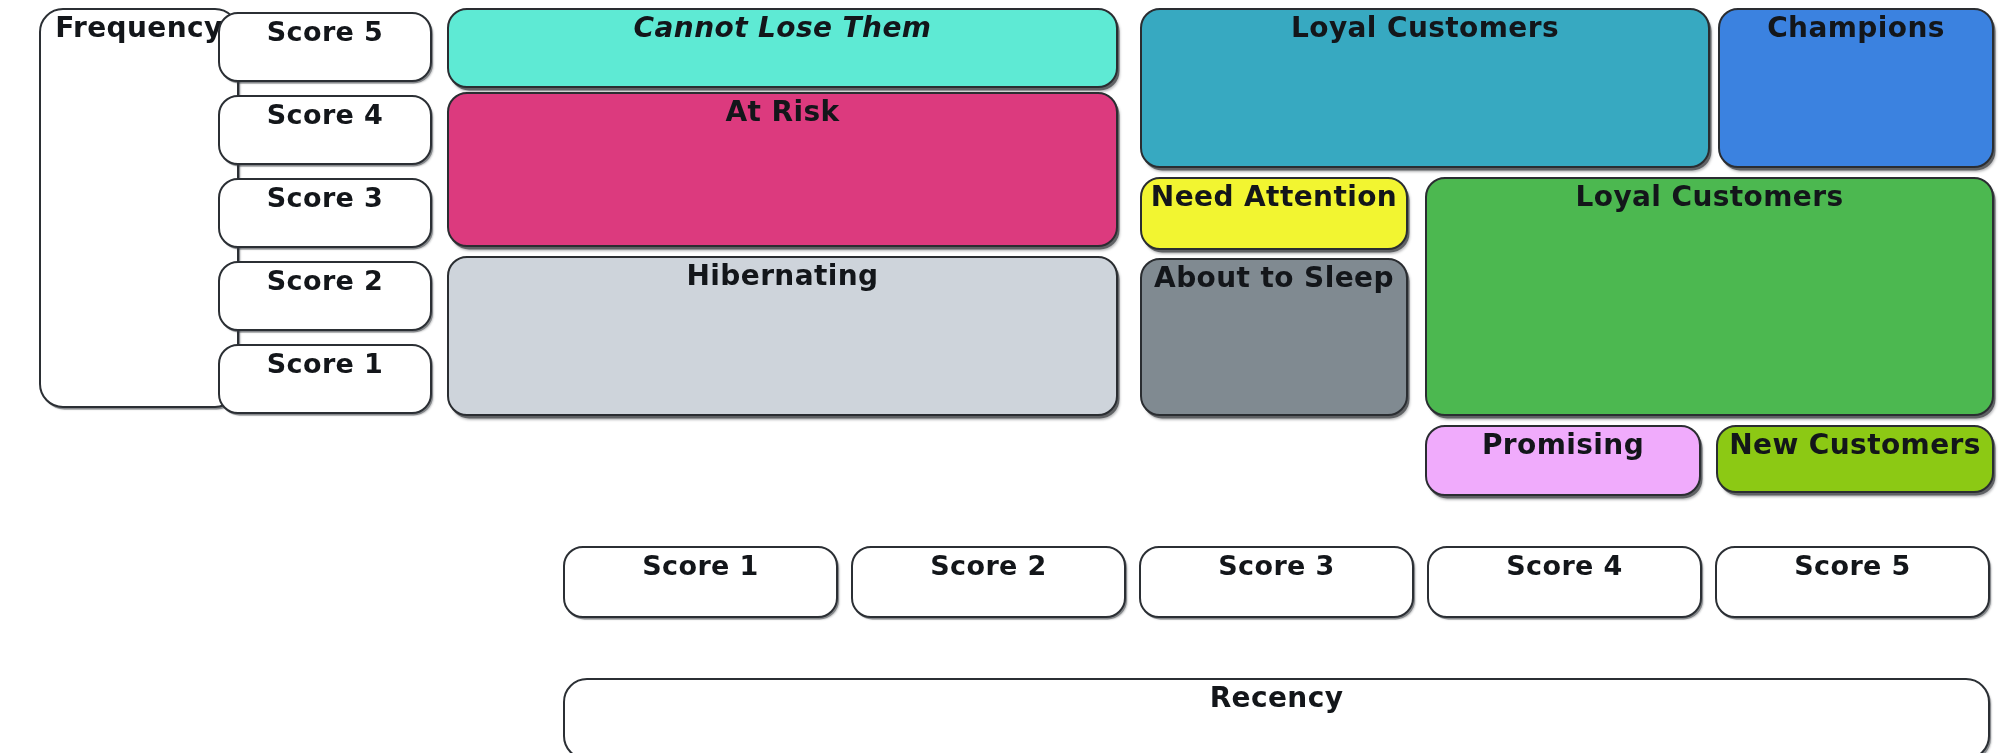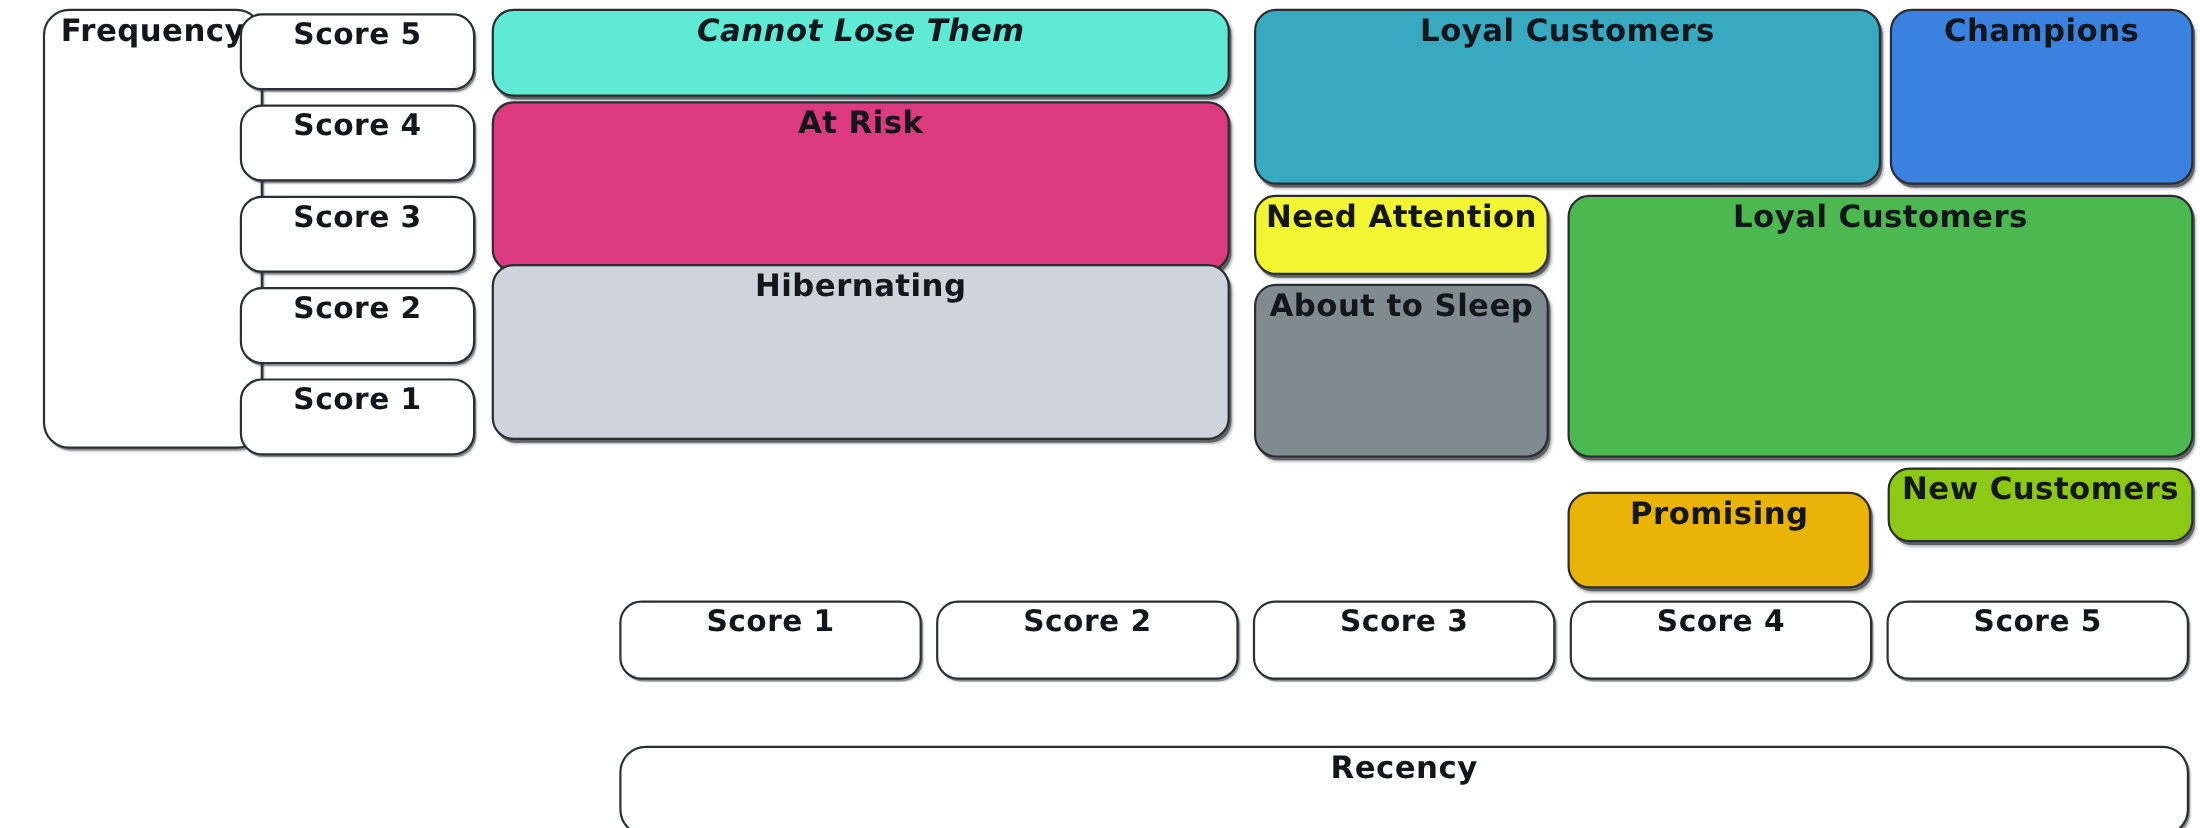--- a/index.html
+++ b/index.html
@@ -97,21 +97,21 @@
   </div>
 
   <div class="box seg" style="left:447px; top:8px; width:671px; height:80px; background:#5eead4;font-style:italic;">
     <span class="label">Cannot Lose Them</span>
   </div>
 
   <div class="box seg" style="left:447px; top:92px; width:671px; height:155px; background:#dc3a7e;">
     <span class="label">At Risk</span>
   </div>
 
-  <div class="box seg" style="left:447px; top:240px; width:671px; height:160px; background:#ced4db;">
+  <div class="box seg" style="left:447px; top:256px; width:671px; height:160px; background:#ced4db;">
     <span class="label">Hibernating</span>
   </div>
 
   <div class="box seg" style="left:1140px; top:8px; width:570px; height:160px; background:#37a9c1;">
     <span class="label">Loyal Customers</span>
   </div>
 
   <div class="box seg" style="left:1140px; top:177px; width:268px; height:73px; background:#f2f531;">
     <span class="label">Need Attention</span>
   </div>
@@ -121,21 +121,21 @@
   </div>
 
   <div class="box seg" style="left:1718px; top:8px; width:276px; height:160px; background:#3b82e0;">
     <span class="label">Champions</span>
   </div>
 
   <div class="box seg" style="left:1425px; top:177px; width:569px; height:239px; background:#4cb850;">
     <span class="label">Loyal Customers</span>
   </div>
 
-  <div class="box seg" style="left:1425px; top:425px; width:276px; height:88px; background:#eab308;margin-top:22px;">
+  <div class="box seg" style="left:1425px; top:425px; width:276px; height:71px; background:#f0abfc;">
     <span class="label">Promising</span>
   </div>
 
   <div class="box seg" style="left:1716px; top:425px; width:278px; height:68px; background:#8cc914;">
     <span class="label">New Customers</span>
   </div>
 
   <div class="box outline" style="left:563px; top:546px; width:275px; height:72px;">
     <span class="label">Score 1</span>
   </div>

